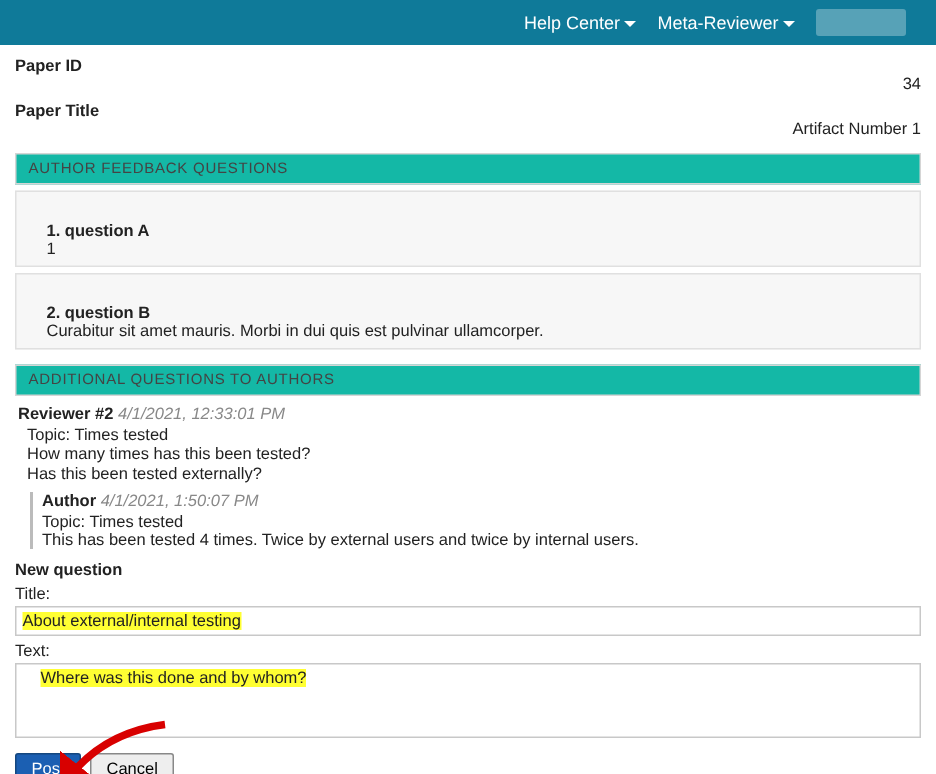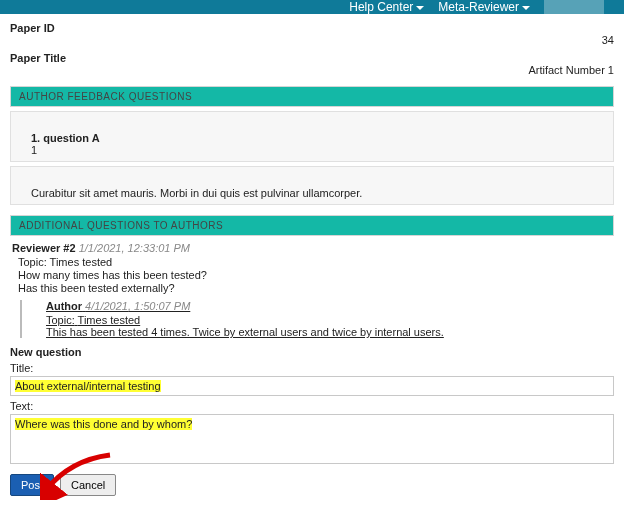--- a/index.html
+++ b/index.html
@@ -6,21 +6,21 @@
   body {
     margin: 0;
     font-family: Arial, Helvetica, sans-serif;
     font-size: 12px;
     color: #222;
     background: #fff;
   }
   .topbar {
     background: #0f7a99;
     color: #fff;
-    height: 14px;
+    height: 30px;
     display: flex;
     align-items: center;
     justify-content: flex-end;
     padding: 0 20px;
     font-size: 12px;
     gap: 14px;
   }
   .topbar .item { cursor: pointer; }
   .topbar .caret {
     display: inline-block;
@@ -67,41 +67,40 @@
     padding: 6px 0 0 2px;
     font-size: 11px;
   }
   .thread .reviewer-line { margin-bottom: 2px; }
   .thread .rv-label { font-weight: bold; }
   .thread .ts { color: #888; font-style: italic; }
   .thread .line { margin: 0 0 1px 6px; }
   .reply {
     border-left: 2px solid #bbb;
     margin: 6px 0 0 8px;
-    padding: 0 0 0 24px;
-    text-decoration: underline;
+    padding: 0 0 0 6px;
   }
   .new-question {
     margin-top: 8px;
     font-size: 11px;
   }
   .nq-label { font-weight: bold; }
   .field-label { margin-top: 4px; }
   .title-input {
     width: 100%;
     border: 1px solid #c8c8c8;
     padding: 3px 4px;
     font-size: 11px;
     margin-top: 2px;
   }
   .text-area {
     width: 100%;
     min-height: 50px;
     border: 1px solid #c8c8c8;
-    padding: 3px 4px;
+    padding: 3px 16px;
     font-size: 11px;
     margin-top: 2px;
     resize: none;
     font-family: inherit;
   }
   .hl { background: #ffff33; }
   .btn-row { margin-top: 10px; display: flex; gap: 6px; align-items: center; position: relative; }
   .btn {
     border: 1px solid #888;
     padding: 4px 10px;
@@ -147,29 +146,30 @@
   <div class="meta-label">Paper Title</div>
   <div class="meta-value">Artifact Number 1</div>
 
   <div class="section-header">AUTHOR FEEDBACK QUESTIONS</div>
 
   <div class="qa-block">
     <div class="q">1. question A</div>
     <div>1</div>
   </div>
   <div class="qa-block">
+    <div class="q">2. question B</div>
     <div>Curabitur sit amet mauris. Morbi in dui quis est pulvinar ullamcorper.</div>
   </div>
 
   <div class="section-header">ADDITIONAL QUESTIONS TO AUTHORS</div>
 
   <div class="thread">
     <div class="reviewer-line">
       <span class="rv-label">Reviewer #2</span>
-      <span class="ts">1/1/2021, 12:33:01 PM</span>
+      <span class="ts">4/1/2021, 12:33:01 PM</span>
     </div>
     <div class="line">
       <span>Topic:</span>
       <span>Times tested</span>
     </div>
     <div class="line">How many times has this been tested?</div>
     <div class="line">Has this been tested externally?</div>
 
     <div class="reply">
       <div class="reviewer-line">

